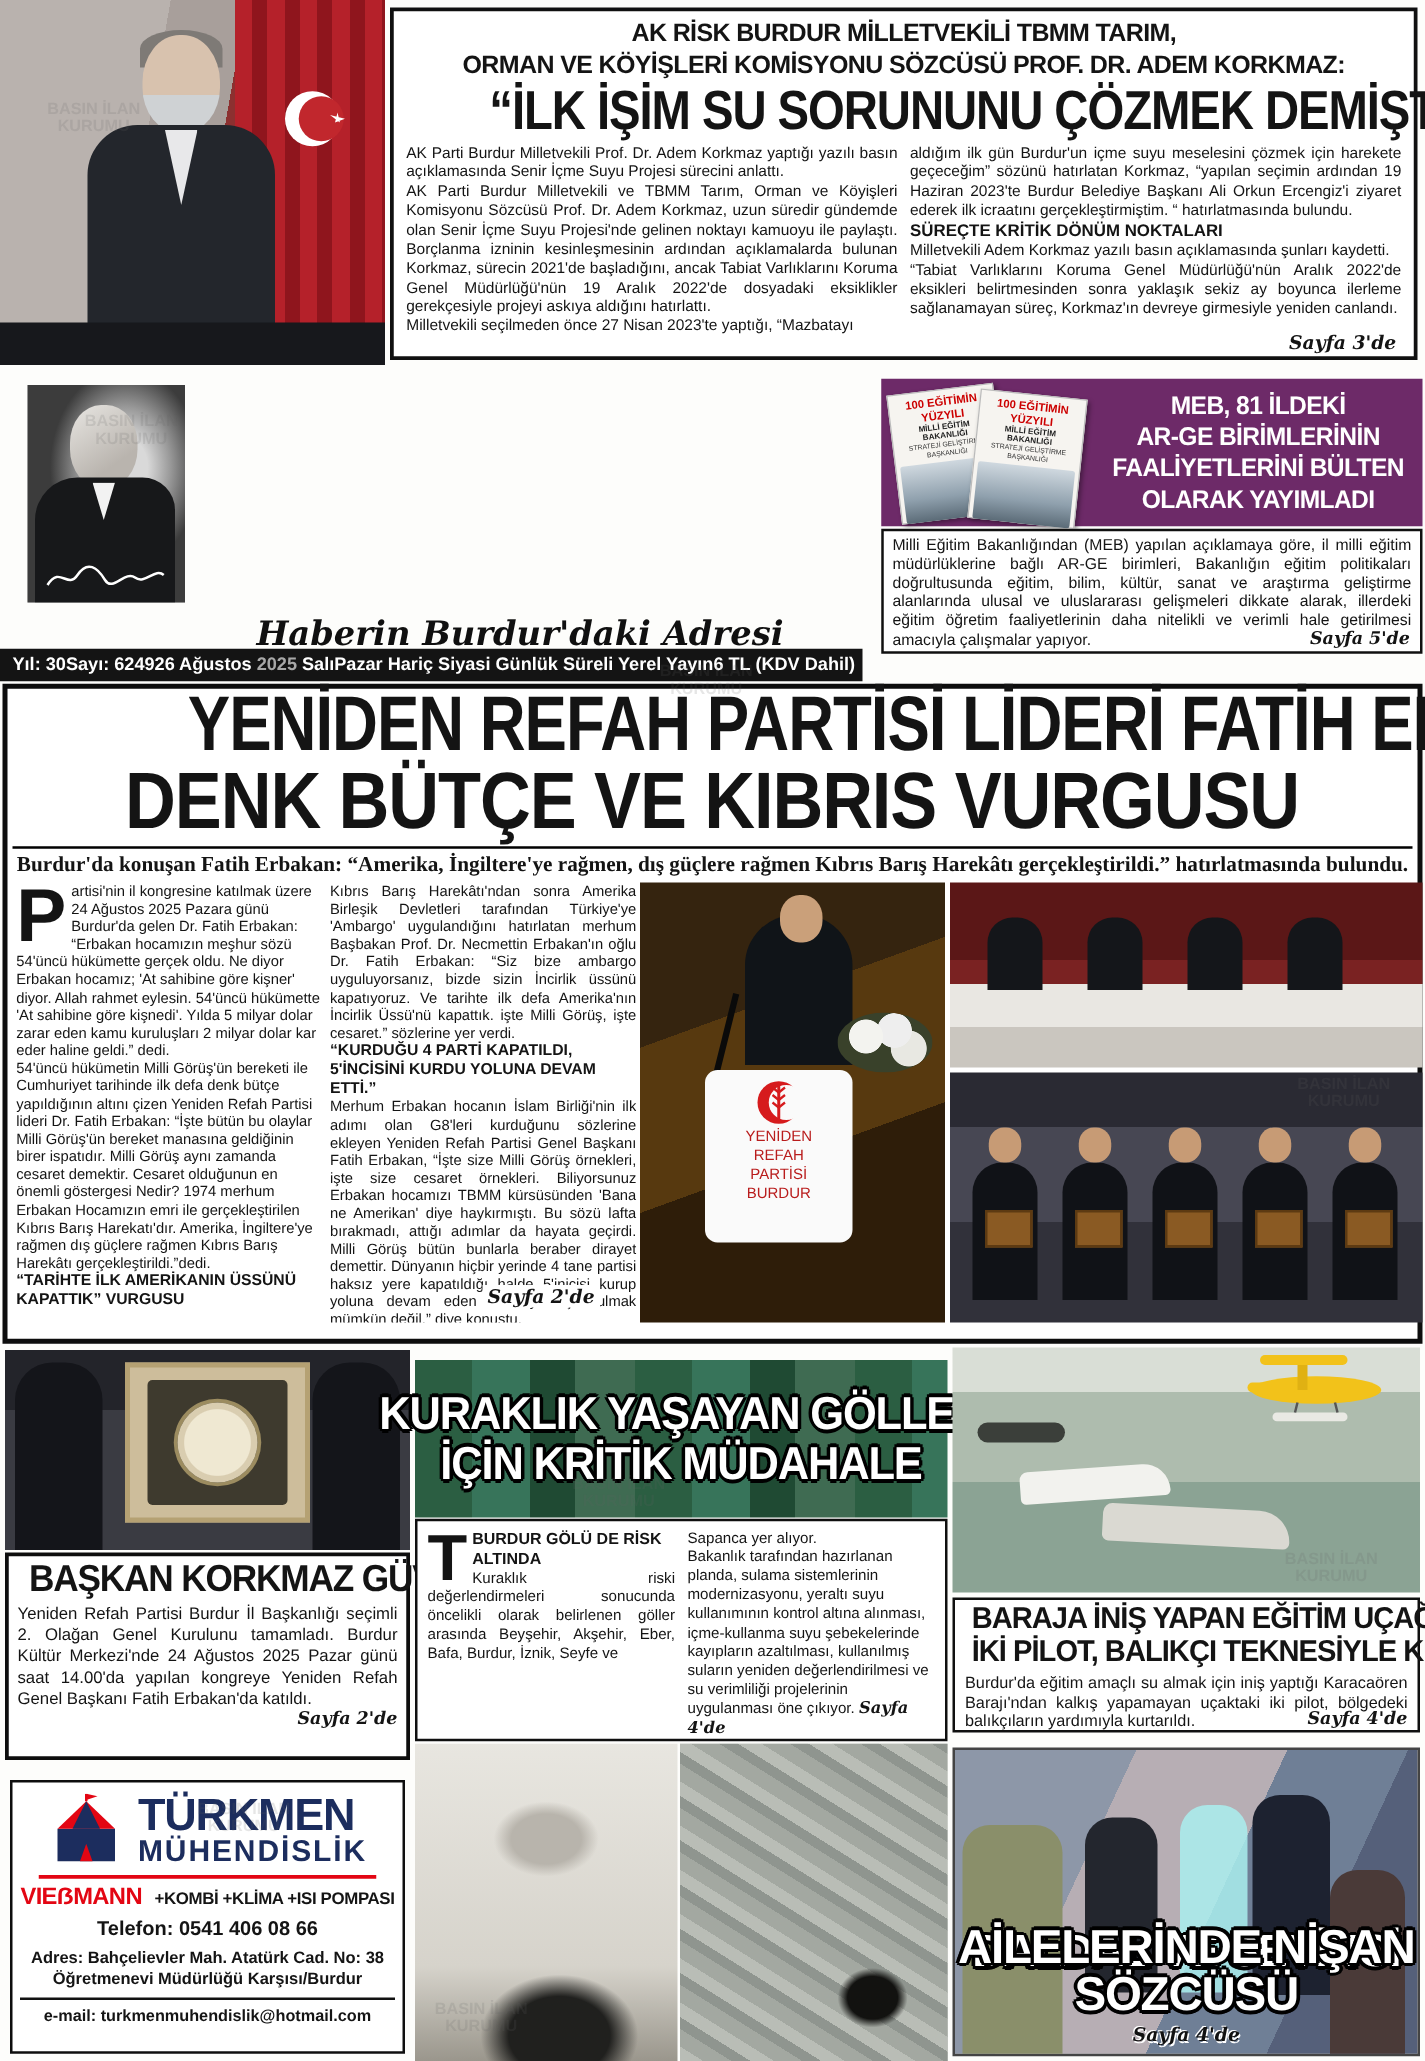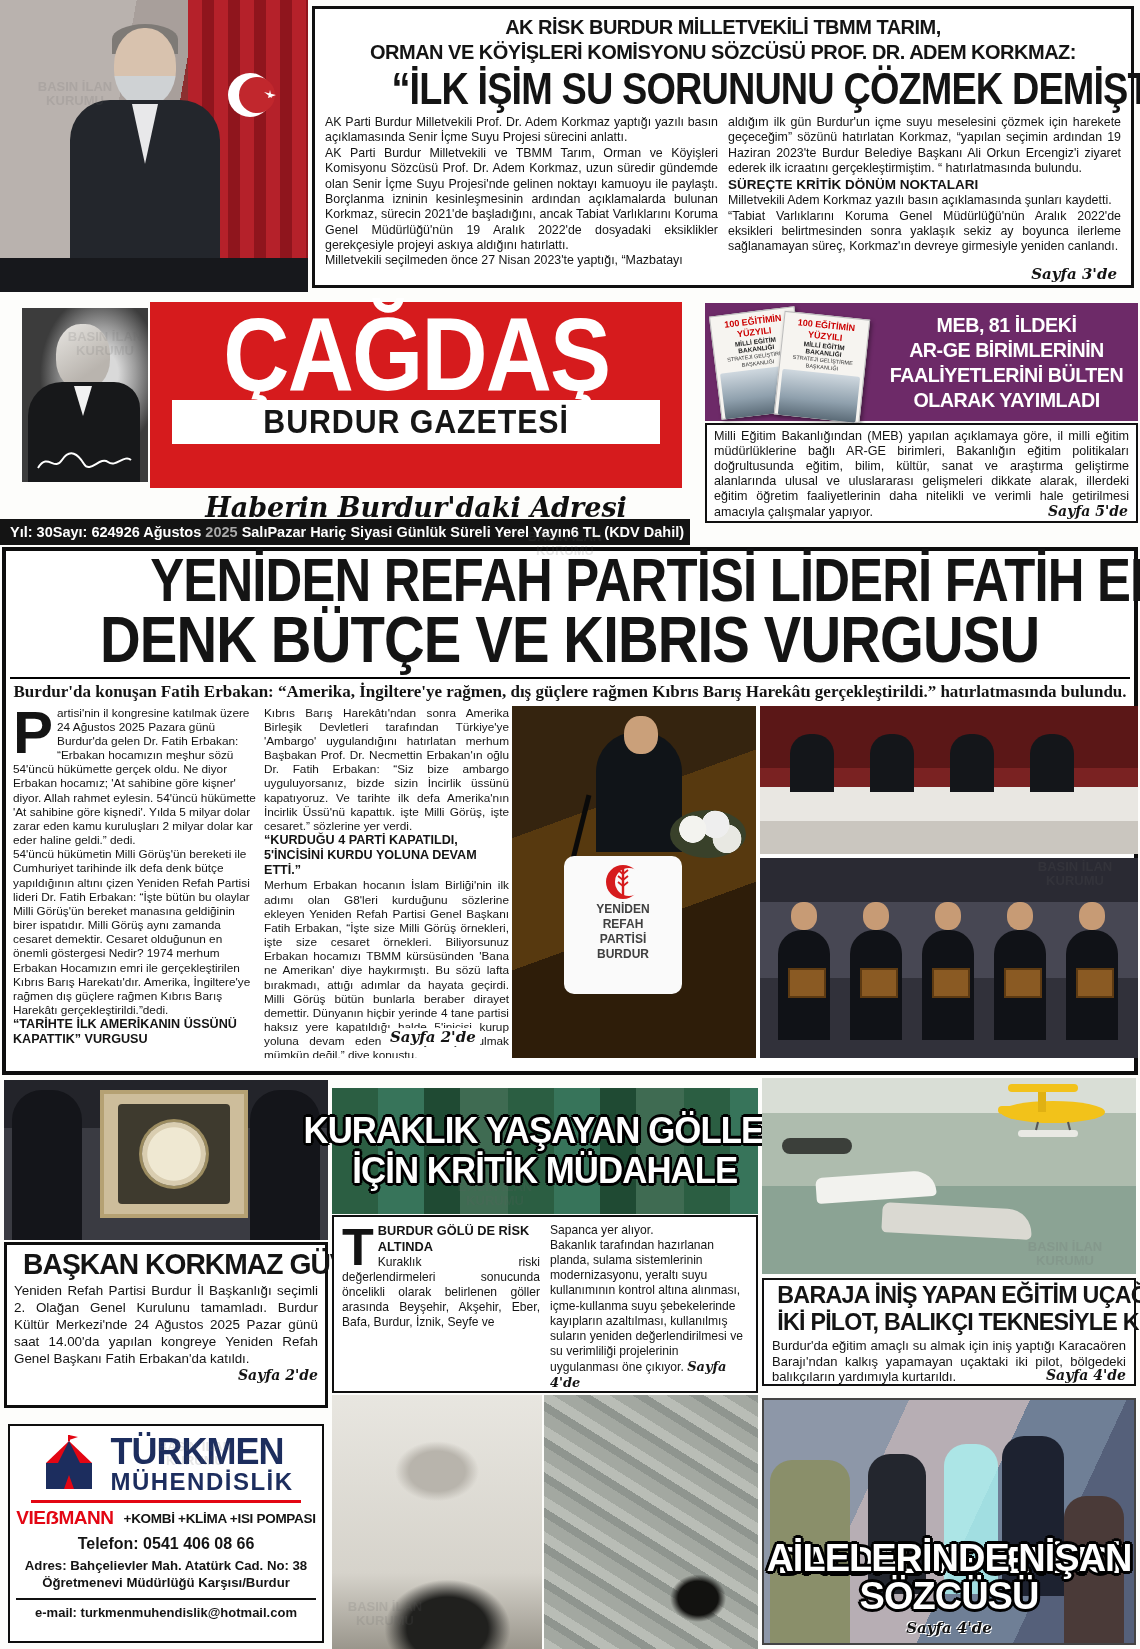--- a/index.html
+++ b/index.html
@@ -81,21 +81,21 @@
   .photo-podium{position:absolute;left:506px;top:0;width:244px;height:352px;
      background:linear-gradient(160deg,#35240f 0 30%,#57390f 30% 60%,#2e1d09 60% 100%);}
   .pp-speaker{position:absolute;left:84px;top:26px;width:86px;height:120px;border-radius:40px 40px 0 0;background:#101418;}
   .pp-face{position:absolute;left:112px;top:10px;width:34px;height:38px;border-radius:46%;background:#caa07a;}
   .pp-mic{position:absolute;left:66px;top:88px;width:5px;height:70px;background:#0a0a0a;transform:rotate(14deg);}
   .pp-flowers{position:absolute;right:10px;top:104px;width:76px;height:48px;border-radius:50%;
      background:radial-gradient(circle at 30% 40%,#f3f3ef 0 22%,transparent 23%),radial-gradient(circle at 60% 30%,#eee 0 24%,transparent 25%),
      radial-gradient(circle at 75% 60%,#e8e8e2 0 22%,transparent 23%),#39412a;}
   .pp-sign{position:absolute;left:52px;top:150px;width:118px;height:138px;background:#fafafa;border-radius:10px;
      display:flex;flex-direction:column;align-items:center;padding-top:6px;box-sizing:border-box;}
-  .pp-sign .t{font-weight:700;color:#404040;font-size:12px;line-height:1.25;}
+  .pp-sign .t{font-weight:400;color:#b91c1c;font-size:12px;line-height:1.25;}
   .photo-table{position:absolute;left:754px;top:0;width:378px;height:148px;
      background:linear-gradient(#5b1717 0 42%,#7a2222 42% 55%,#e9e7e2 55% 78%,#cac6bf 78% 100%);}
   .pt-man{position:absolute;width:44px;height:58px;border-radius:20px 20px 0 0;background:#14161a;top:28px;}
   .photo-group{position:absolute;left:754px;top:152px;width:378px;height:200px;
      background:linear-gradient(#2a2a33 0 22%,#474753 22% 60%,#31313a 60% 100%);}
   .pg-man{position:absolute;width:52px;height:110px;border-radius:24px 24px 0 0;background:#101217;bottom:18px;}
   .pg-head{position:absolute;width:26px;height:28px;border-radius:46%;background:#c79b75;bottom:128px;}
   .pg-plaque{position:absolute;width:34px;height:26px;background:#8a5a23;border:2px solid #5d3a12;bottom:60px;}
   
   .korkmaz-photo{left:4px;top:1080px;width:324px;height:160px;background:linear-gradient(#23242a 0 30%,#3a3b42 30% 100%);}
@@ -206,26 +206,20 @@
 
   <div class="abs photo ataturk">
     <div class="ata-head"></div>
       <div class="ata-body"></div>
       <div class="ata-collar"></div>
     <svg width="100" height="30" style="position:absolute;left:12px;bottom:6px" viewBox="0 0 100 30">
       <path d="M4 22 C14 6,20 26,28 14 S44 8,50 18 S66 10,74 16 S90 8,97 14" stroke="#fff" stroke-width="2" fill="none"></path>
     </svg>
   </div>
 
-  <div class="abs masthead-red">
-    <div class="cagdas">ÇAĞDAŞ</div>
-    <div class="gazete-band">
-      <span>BURDUR GAZETESİ</span>
-    </div>
-  </div>
   <div class="abs script slogan">Haberin Burdur'daki Adresi</div>
 
   <div class="abs info-bar">
     <span>Yıl: 30</span>
     <span style="width:22px"></span>
     <span>Sayı: 6249</span>
     <span class="gap"></span>
     <span>26 Ağustos</span>&nbsp;
     <span class="year-grey">2025</span>&nbsp;
     <span>Salı</span>

